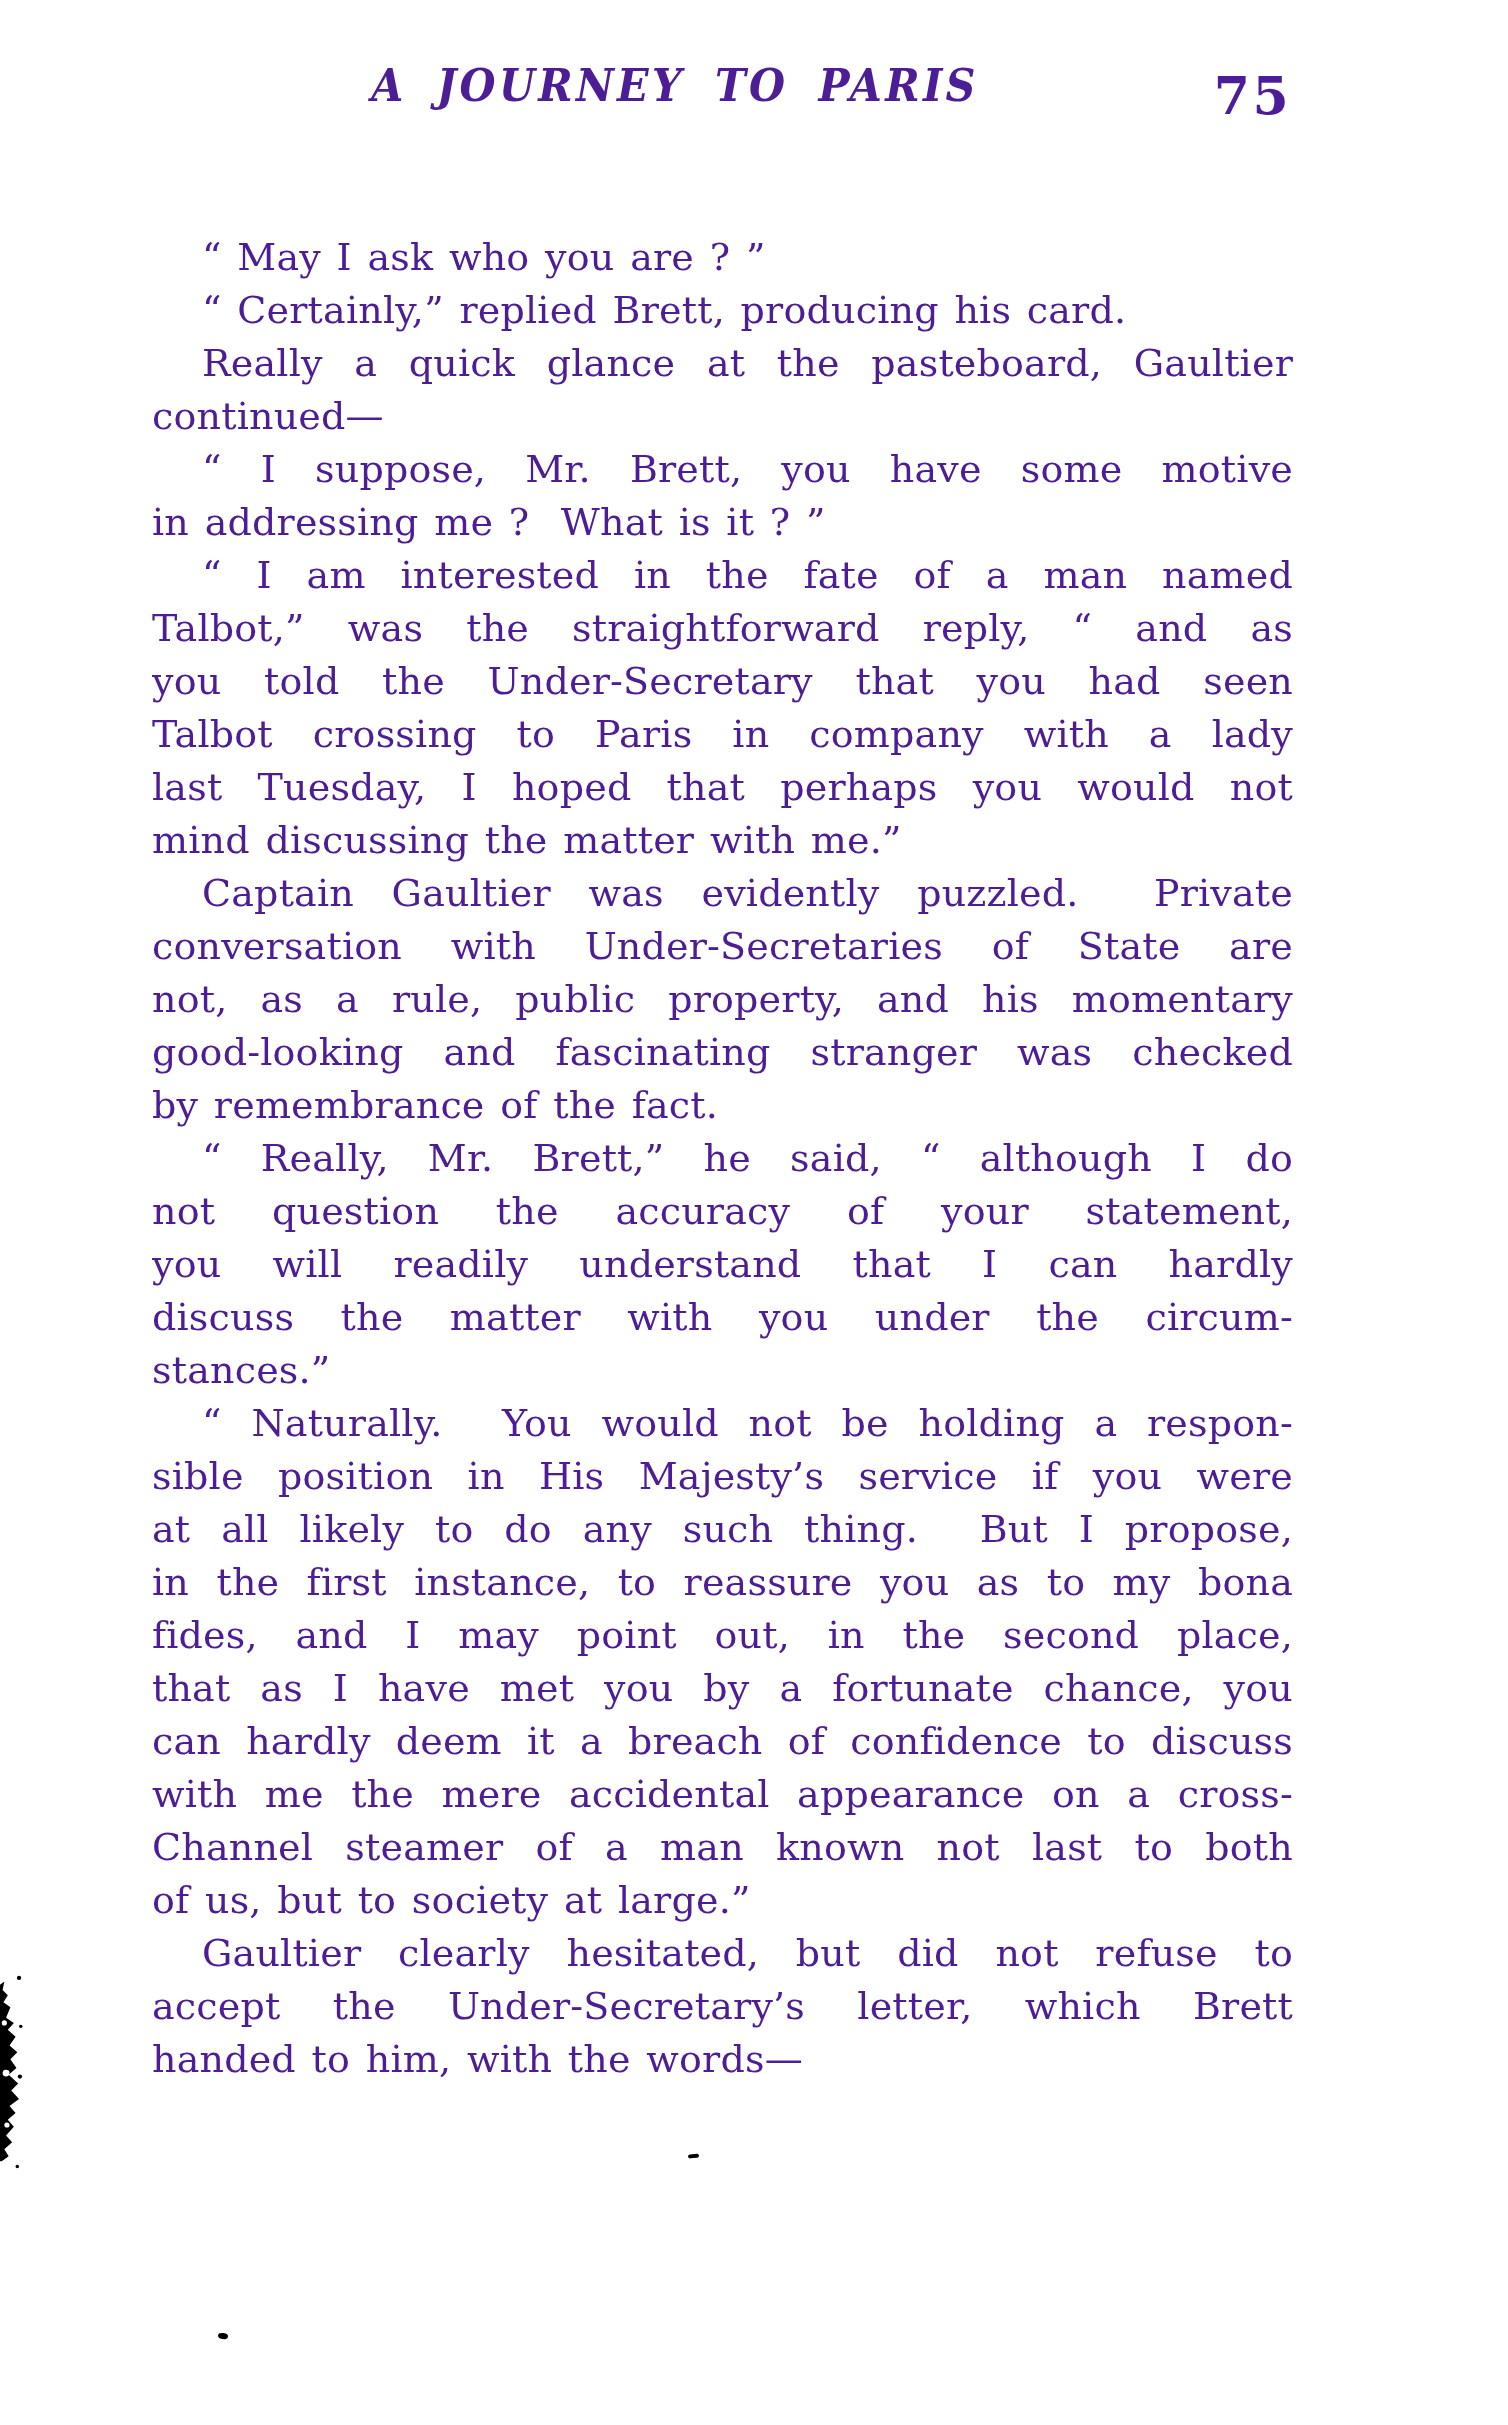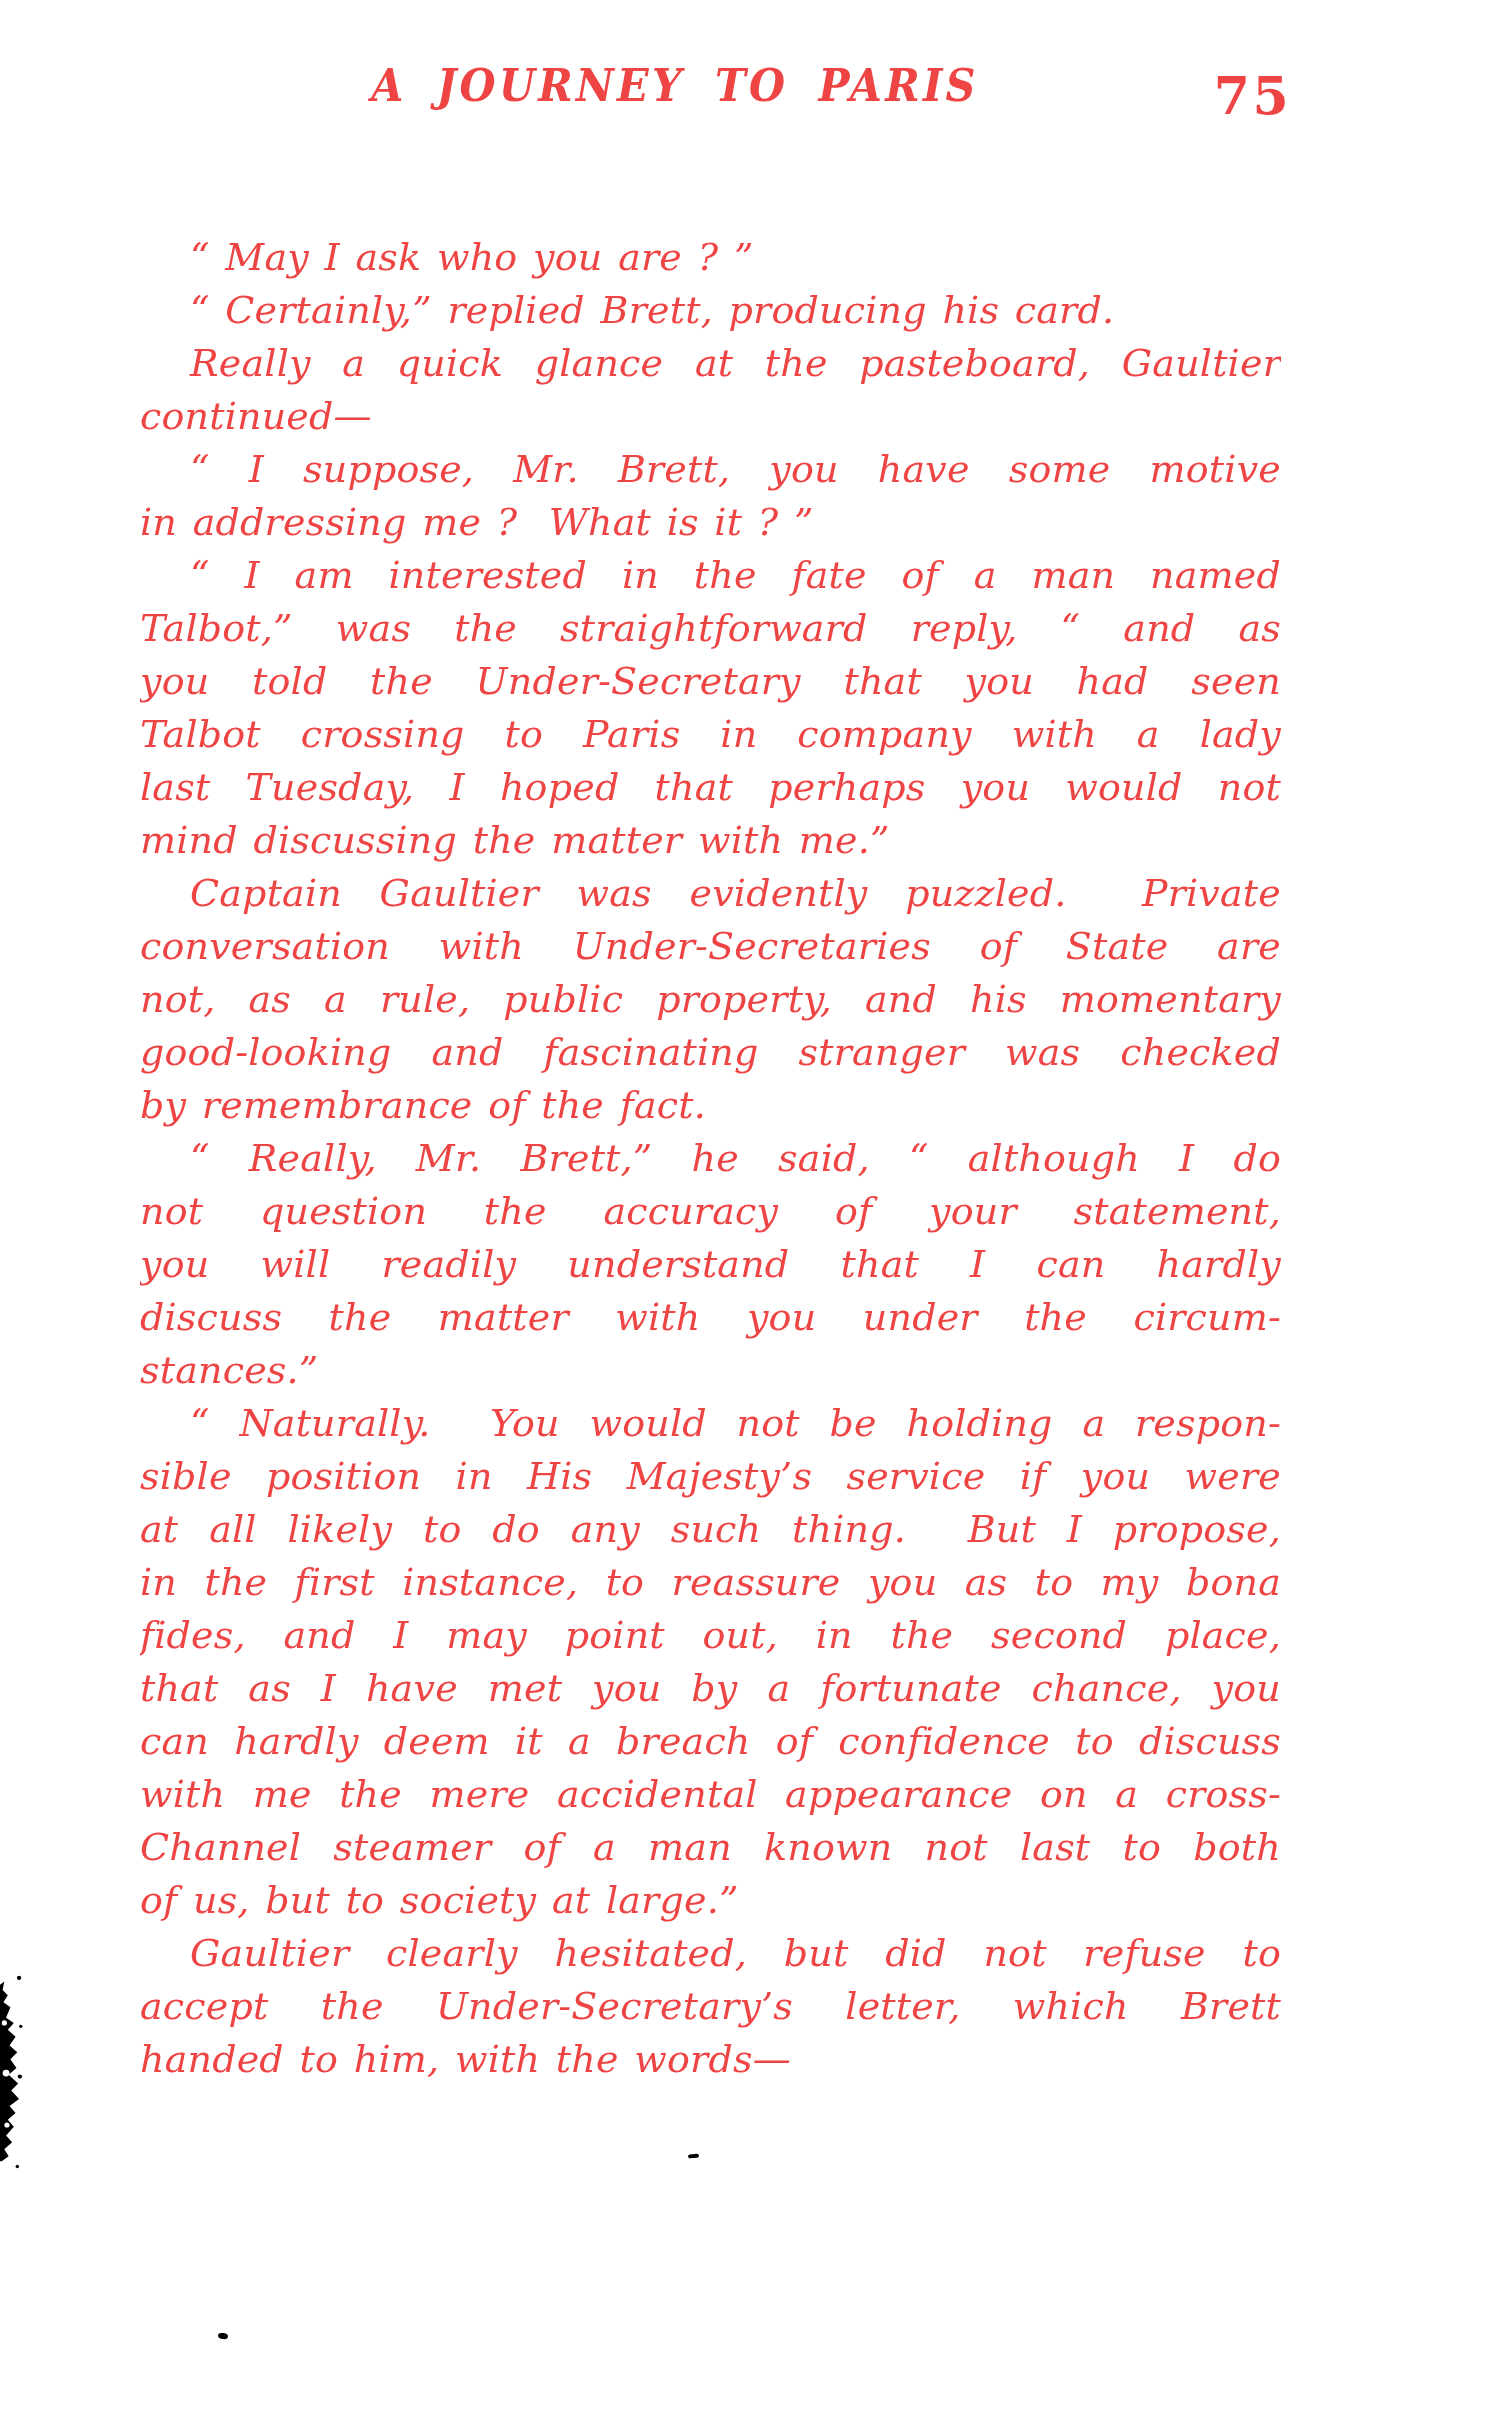--- a/index.html
+++ b/index.html
@@ -1,20 +1,20 @@
 <!DOCTYPE html>
 <html style="font-size:14px"><head>
 <meta charset="utf-8">
 <style>
   html,body{margin:0;padding:0;background:#ffffff;}
   .page{
     position:relative;
     width:1509px;height:2426px;
     background:#ffffff;
-    color:#ef4444;
+    color:#4c1d95;
     font-family:"DejaVu Serif","Liberation Serif",serif;
     overflow:hidden;
   }
   
   .runhead{
     position:absolute;left:152px;top:60px;width:1141px;height:73px;
   }
   .runhead .title{
     position:absolute;left:0;right:95px;top:0;
     text-align:center;
@@ -24,23 +24,23 @@
     white-space:nowrap;
     transform:scaleX(0.94);transform-origin:50% 50%;
   }
   .runhead .pagenum{
     position:absolute;right:1.7px;top:14px;
     font-weight:bold;font-size:52px;line-height:43px;
     letter-spacing:2.6px;
   }
   
   .textblock{
-    position:absolute;left:140px;top:231px;width:1141px;
+    position:absolute;left:152px;top:231px;width:1141px;
     font-size:38px;line-height:53px;
-    word-spacing:0.09em;letter-spacing:0.005em;font-style:italic;
+    word-spacing:0.09em;letter-spacing:0.005em;
   }
   .line{
     height:53px;overflow:hidden;
     text-align:justify;text-align-last:justify;
     -moz-text-align-last:justify;
     text-justify:inter-word;
   }
   .line.ind{text-indent:50px;}
   .line.end{text-align-last:left;-moz-text-align-last:left;}
   

